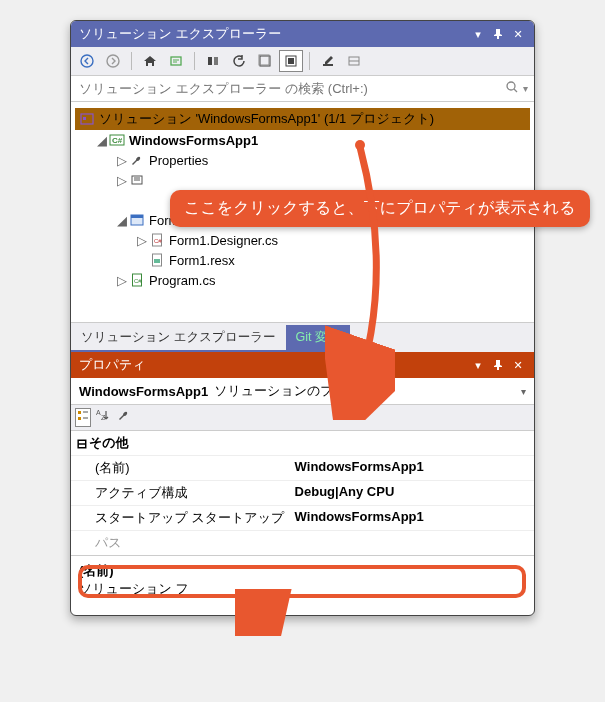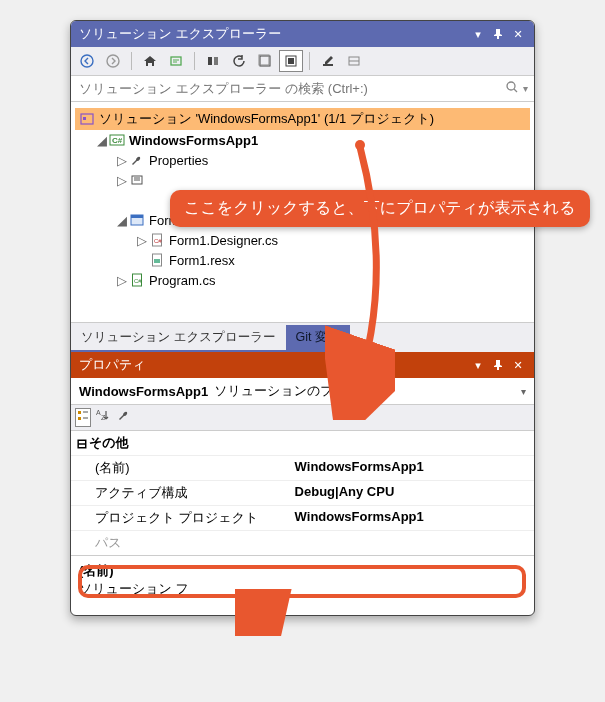--- a/index.html
+++ b/index.html
@@ -72,21 +72,21 @@
     background: #fff;
     min-height: 220px;
   }
   .tree-row {
     display: flex;
     align-items: center;
     padding: 2px 0;
     font-size: 13px;
     white-space: nowrap;
   }
-  .tree-row.selected { background: #fdba74; }
+  .tree-row.selected { background: #a16207; }
   .expander { width: 14px; text-align: center; color: #666; cursor: pointer; }
   .node-icon { width: 16px; height: 16px; display: inline-flex; align-items: center; justify-content: center; margin-right: 4px; }
   .indent0 { padding-left: 4px; }
   .indent1 { padding-left: 20px; }
   .indent2 { padding-left: 40px; }
   .indent3 { padding-left: 60px; }
   .tabbar {
     border-top: 1px solid #ccc;
     display: flex;
     background: #eeeef2;
@@ -344,21 +344,21 @@
               <rect x="2.5" y="1" width="9" height="12" fill="#fff" stroke="#3a8a3a"></rect>
               <text x="4" y="10" font-size="6" fill="#3a8a3a">C#</text>
             </svg>
           </span>
         <span>Program.cs</span>
       </div>
     </div>
 
     <div class="tabbar">
       <div class="tab active">ソリューション エクスプローラー</div>
-      <div class="tab inactive" style="background:#5d6ab0;color:#0f172a">Git 変更</div>
+      <div class="tab inactive" style="background:#5d6ab0;color:#86efac">Git 変更</div>
     </div>
 
     <div class="title-bar props">
       <span>プロパティ</span>
       <span class="spacer"></span>
       <span class="ctl">▾</span>
       <span class="ctl">
           <svg width="10" height="10" viewBox="0 0 10 10">
             <path d="M3 0h4v5l2 1v1H6v3H4V7H1V6l2-1z" fill="#fff"></path>
           </svg>
@@ -398,21 +398,21 @@
       </div>
       <div class="prop-row">
         <div class="prop-k">(名前)</div>
         <div class="prop-v" style="font-weight:bold">WindowsFormsApp1</div>
       </div>
       <div class="prop-row">
         <div class="prop-k">アクティブ構成</div>
         <div class="prop-v" style="font-weight:bold">Debug|Any CPU</div>
       </div>
       <div class="prop-row">
-        <div class="prop-k">プロジェクト プロジェクト</div>
+        <div class="prop-k">スタートアップ スタートアップ</div>
         <div class="prop-v" style="font-weight:bold">WindowsFormsApp1</div>
       </div>
       <div class="prop-row" id="path-row">
         <div class="prop-k">パス</div>
       </div>
     </div>
 
     <div class="prop-desc">
       <b>(名前)</b><br>
       <span>ソリューション フ</span>

